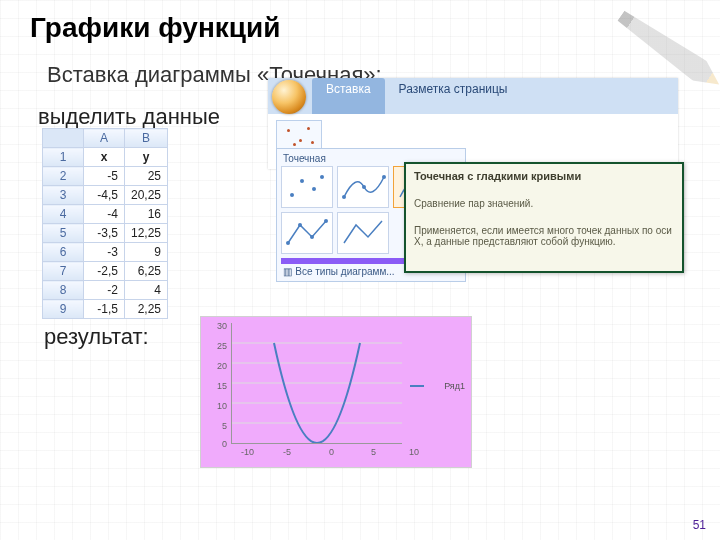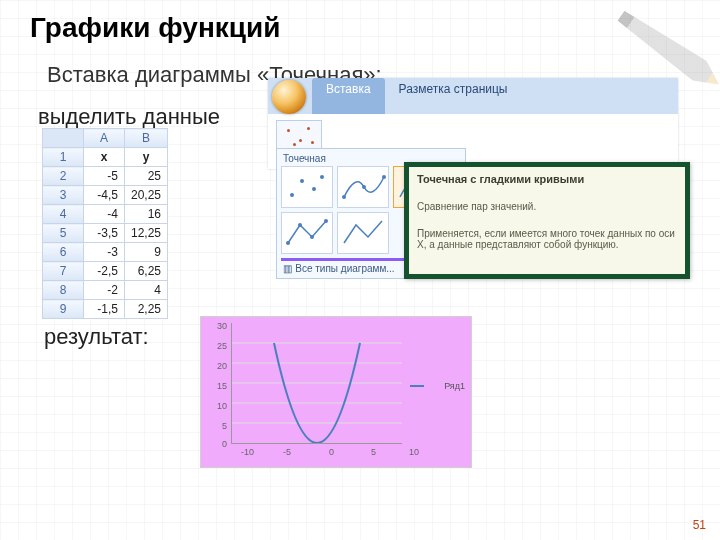--- a/index.html
+++ b/index.html
@@ -127,27 +127,27 @@
   }
   .grow { display:flex; gap:4px; margin-bottom:4px;}
   .gitem {
     width:50px;height:40px;
     border:1px solid #c7d4ea;
     background:#fff;
     position:relative;
   }
   .gitem.sel { border:1px solid #f2a33a; background:#fff3de;}
   .gall-label { font-size:10px;color:#3b5a86; padding-left:2px; margin-bottom:2px;}
-  .glink { font-size:10px;color:#3b5a86; padding:2px 2px; border-top:3px solid #8b5cf6;}
+  .glink { font-size:10px;color:#3b5a86; padding:2px 2px; border-top:6px solid #8b5cf6;}
   .tooltip {
     position:absolute;
     left: 404px; top: 70px;
     width: 260px;
     background:#f7f7ea;
-    border:5px solid #14532d;
+    border:2px solid #14532d;
     padding:6px 8px 8px 8px;
     font-size:10px;
     color:#5a5a46;
     box-shadow:1px 1px 4px rgba(0,0,0,.25);
   }
   .tooltip .tt-title { font-weight:bold; color:#3e3e2e; margin-bottom:4px; font-size:11px;}
   .tooltip p { margin:16px 0;}
   
   .row2 { position:relative; height:170px;}
   .label-res {
@@ -176,21 +176,21 @@
   .legend {
     position:absolute;
     right:6px; top:64px;
     font-size:9px; color:#555;
     display:flex; align-items:center; gap:20px;
   }
   .lswatch { width:14px;height:2px;background:#4a7fc1;}
   .pagenum {
     position:absolute;
     right:14px; bottom:8px;
-    font-size:12px; color:#c2410c;
+    font-size:12px; color:#4c1d95;
   }
   .pencil {
     position:absolute;
     right:-10px; top:-10px;
     width:120px;height:120px;
     opacity:.35;
     transform:rotate(35deg);
     background:linear-gradient(90deg,#555 0 10%,#aaa 10% 90%,#e8c070 90% 100%);
     clip-path: polygon(0 45%,80% 40%,100% 50%,80% 60%,0 55%);
   }

